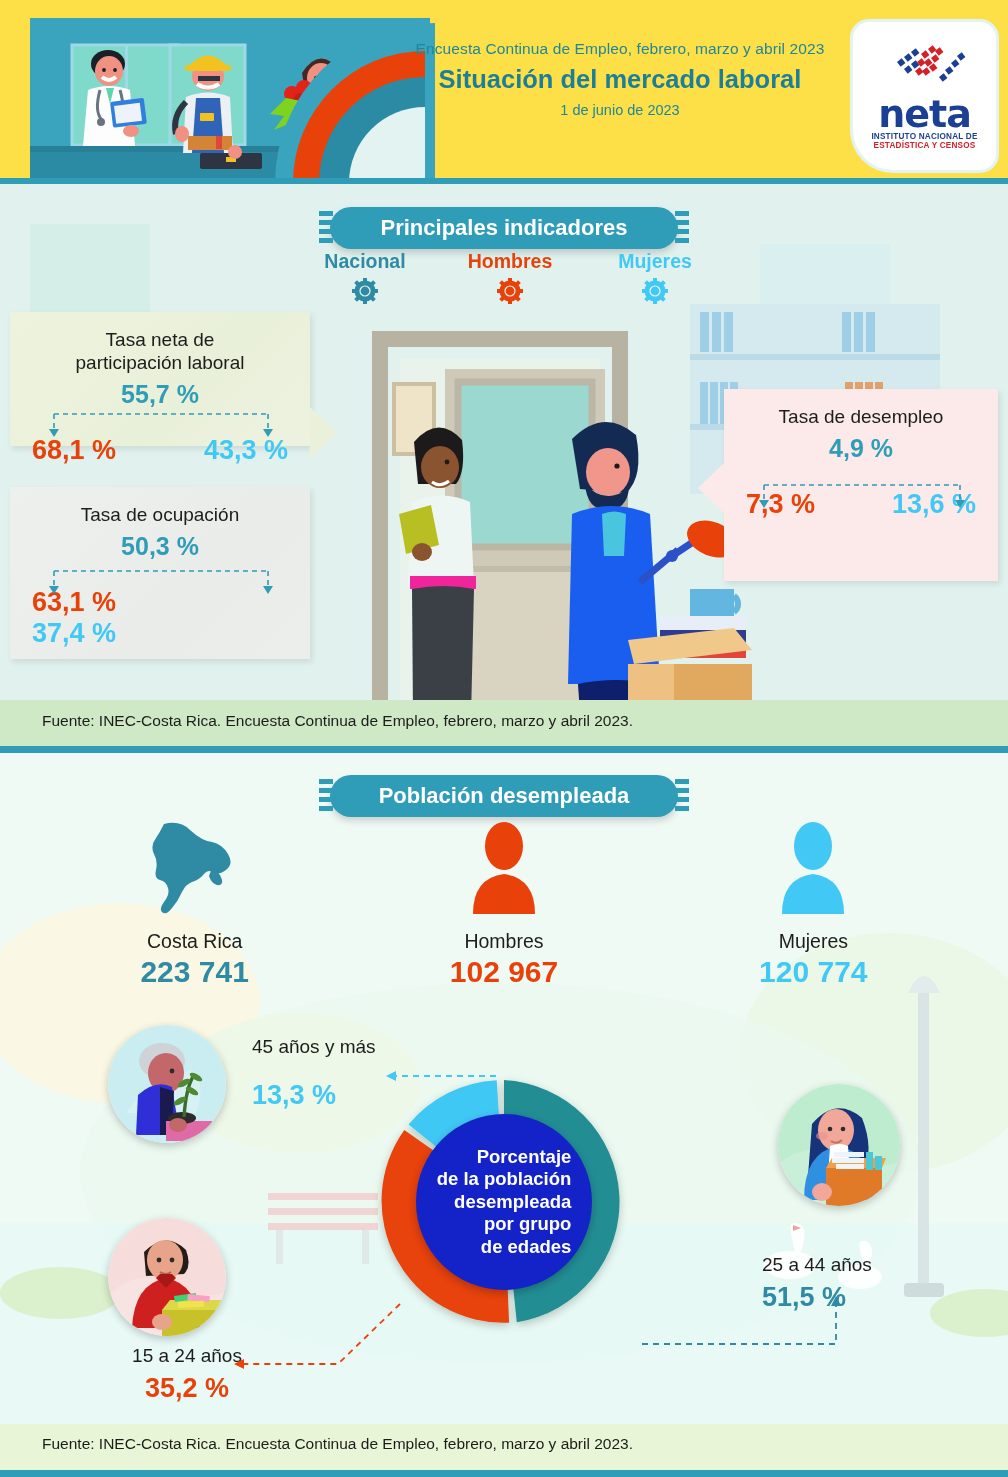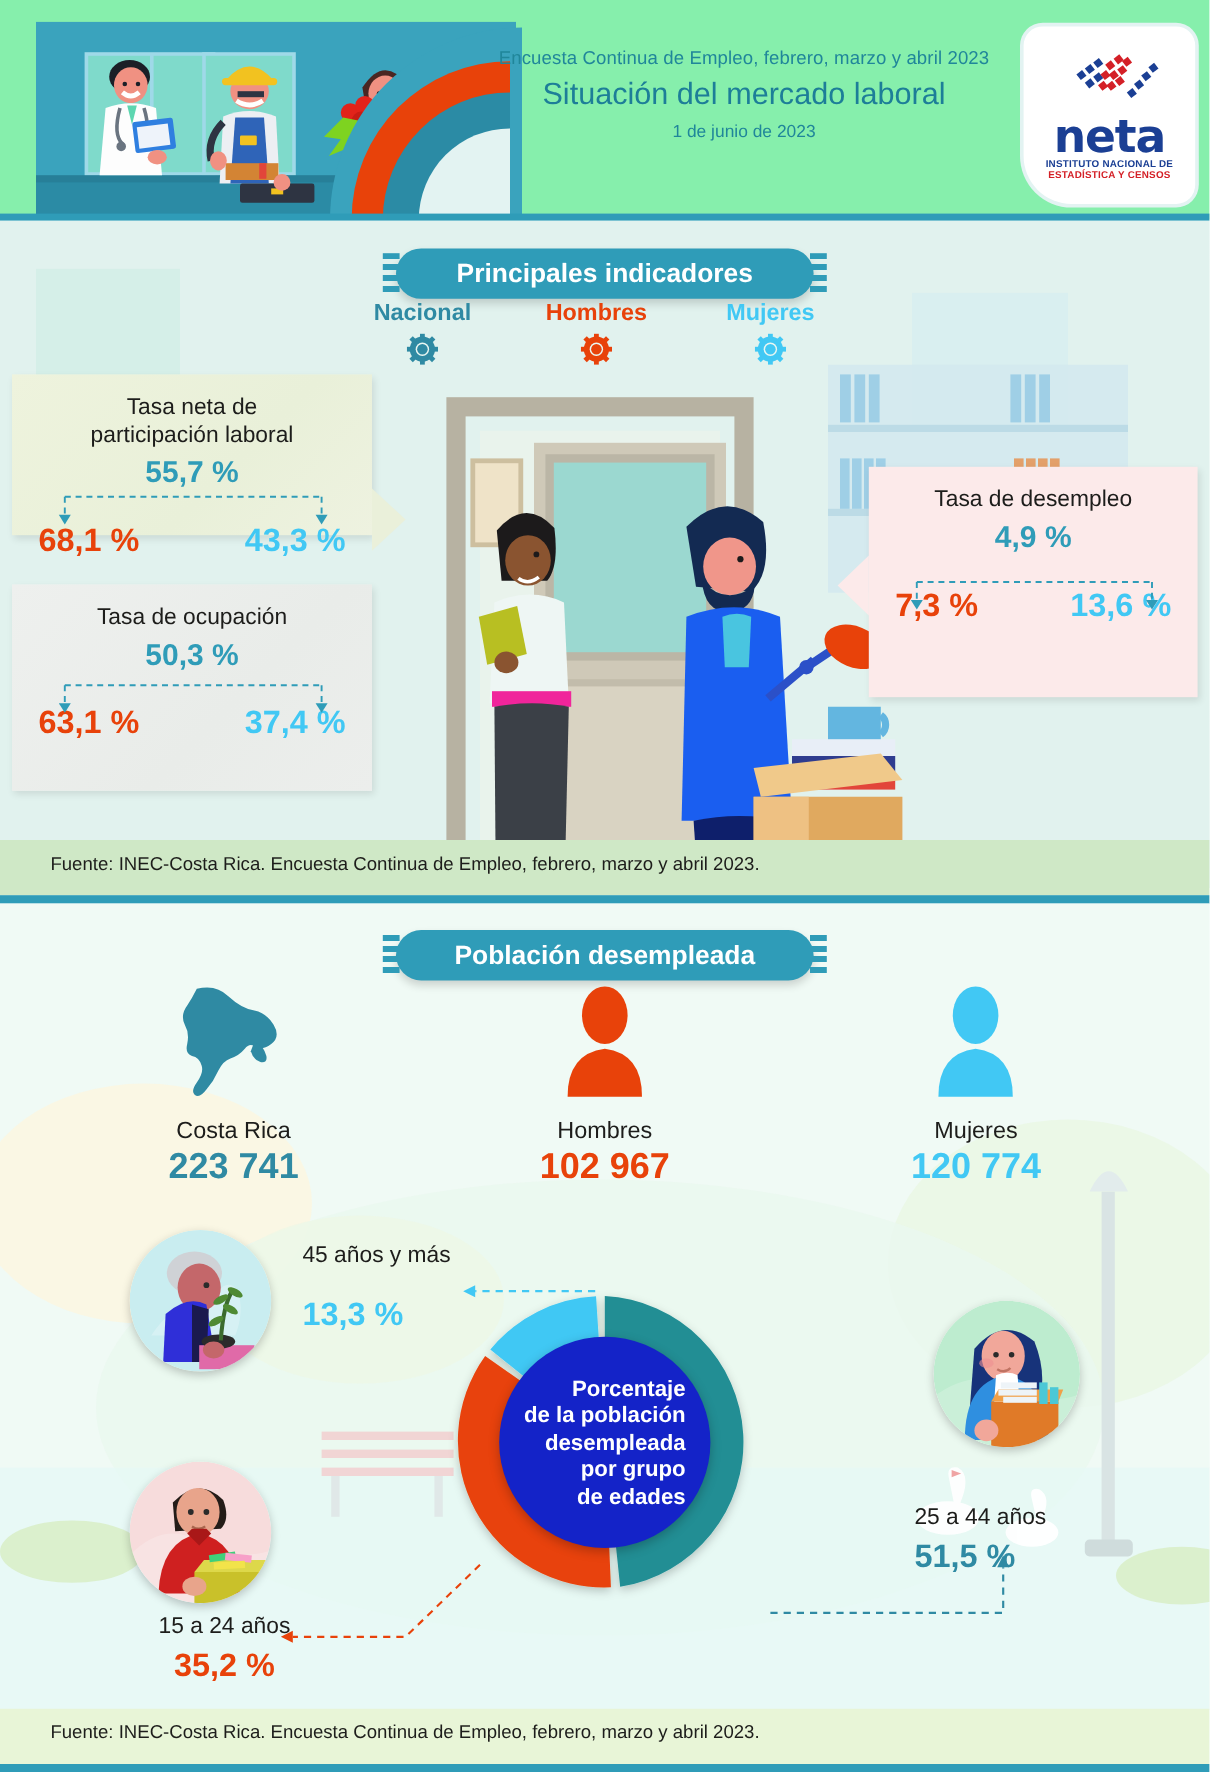--- a/index.html
+++ b/index.html
@@ -5,26 +5,26 @@
 <style>
   * { margin:0; padding:0; box-sizing:border-box; }
   html,body { background:#ffffff; }
   body {
     width:1008px; height:1477px; position:relative; overflow:hidden;
     font-family:"Liberation Sans", sans-serif;
   }
   .page { position:absolute; inset:0; background:#f1fbf8; }
 
   
-  .header { position:absolute; left:0; top:0; width:1008px; height:183px; background:#86efac; }
+  .header { position:absolute; left:0; top:0; width:1008px; height:183px; background:#fde047; }
   .hdr-illus { position:absolute; left:30px; top:18px; width:400px; height:165px; overflow:hidden; }
   .hdr-arcs { position:absolute; left:275px; top:0px; width:180px; height:183px; overflow:hidden; }
   .hdr-title-wrap { position:absolute; left:400px; top:40px; width:440px; text-align:center; }
   .kicker { color:#20869a; font-size:15.5px; letter-spacing:.1px; }
-  .maintitle { color:#1d7e98; font-size:25.5px; font-weight:normal; line-height:1.16; margin-top:7px; }
+  .maintitle { color:#1d7e98; font-size:25.5px; font-weight:bold; line-height:1.16; margin-top:7px; }
   .subdate { color:#20869a; font-size:14.5px; margin-top:7px; }
   .logo-card {
     position:absolute; left:853px; top:22px; width:143px; height:148px;
     background:#ffffff; border-radius:16px 16px 16px 40px;
     box-shadow:0 0 0 3px #e3f3f2;
   }
   .logo-inner { position:absolute; inset:0; display:flex; flex-direction:column;
                 align-items:center; justify-content:center; }
   .logo-word { font-size:38px; font-weight:bold; color:#1b3f94; letter-spacing:-1px;
                line-height:.85; font-family:"DejaVu Sans", sans-serif; }
@@ -40,21 +40,21 @@
     display:flex; align-items:center; justify-content:center;
     color:#fff; font-size:22px; font-weight:bold;
     box-shadow:0 4px 7px rgba(0,0,0,.16);
   }
   .ribbon::before, .ribbon::after{
     content:""; position:absolute; top:4px; width:14px; height:34px;
     background:repeating-linear-gradient(180deg,#2f9cb8 0 5px,transparent 5px 9px);
   }
   .ribbon::before { left:-11px; } .ribbon::after { right:-11px; }
 
-  .legend { position:absolute; left:287px; top:252px; width:420px; display:flex;
+  .legend { position:absolute; left:300px; top:252px; width:420px; display:flex;
             justify-content:space-between; }
   .legend-col { width:130px; text-align:center; }
   .legend-lbl { font-size:19.5px; font-weight:bold; line-height:1; }
   .gear { margin:6px auto 0; display:block; }
 
   
   .callout-l1 {
     position:absolute; left:10px; top:312px; width:300px; height:134px;
     background:linear-gradient(135deg,#eef3dd 0%,#e9f0d9 60%,#eef2e0 100%);
     box-shadow:2px 3px 6px rgba(0,0,0,.10);
@@ -404,21 +404,21 @@
   <div class="callout-l2">
     <div class="co-title">
       <div>Tasa de ocupación</div>
     </div>
     <div class="co-nat">50,3 %</div>
     <svg class="brk" style="left:38px; top:82px;" width="226" height="30" viewBox="0 0 226 30">
       <path d="M6 2 L6 18 M6 2 L220 2 M220 2 L220 18" stroke="#2f9cb8" stroke-width="1.6" fill="none" stroke-dasharray="5 4"></path>
       <path d="M6 25 l-5 -8 h10z" fill="#2f9cb8"></path>
         <path d="M220 25 l-5 -8 h10z" fill="#2f9cb8"></path>
     </svg>
-    <div class="co-row" style="margin-top:26px;">
+    <div class="co-row" style="margin-top:26px;flex-direction:column;">
       <div class="co-m">63,1 %</div>
       <div class="co-w">37,4 %</div>
     </div>
   </div>
 
   <div class="callout-r">
     <div class="co-title">
       <div>Tasa de desempleo</div>
     </div>
     <div class="co-nat">4,9 %</div>

